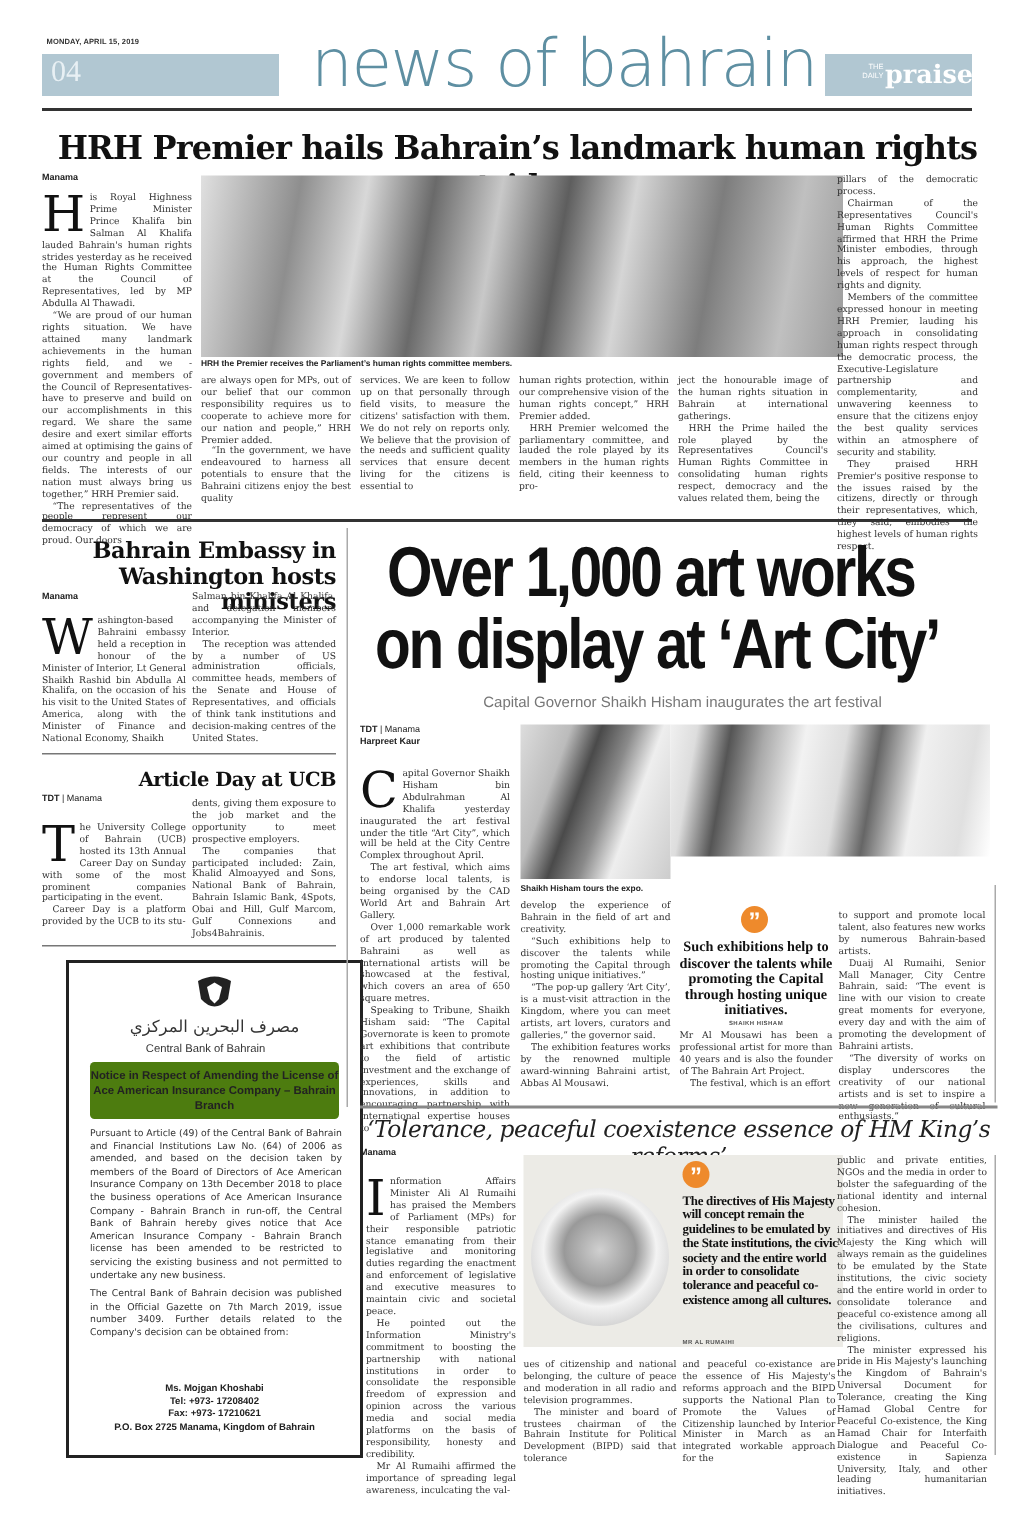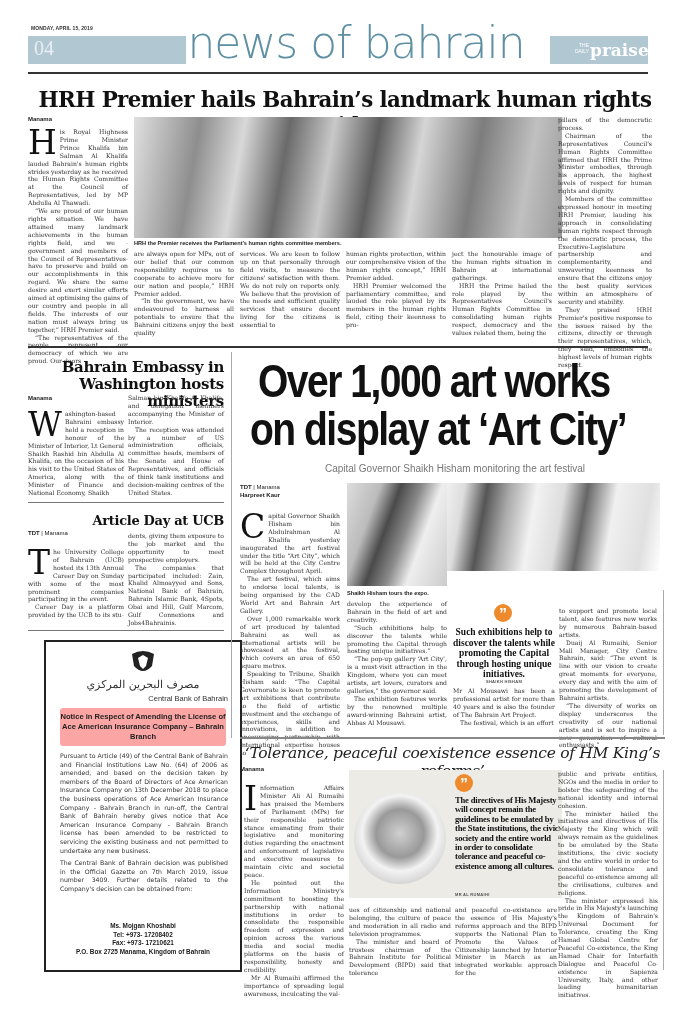--- a/index.html
+++ b/index.html
@@ -17,38 +17,38 @@
   .col{font-family:"DejaVu Serif",serif;font-size:6.1px;line-height:7.9px;text-align:justify;color:#333;}
   .col p{margin:0;text-indent:7px;}
   .col p.first{text-indent:0;}
   .drop{float:left;font-family:"DejaVu Serif",serif;font-size:33px;line-height:27px;margin:1px 3px 0 0;color:#111;}
   .photo{background:linear-gradient(135deg,#d9d9d9,#9a9a9a 40%,#cfcfcf 60%,#7a7a7a);}
   .caption{font-family:"Liberation Sans",sans-serif;font-weight:bold;font-size:5.6px;color:#222;}
   .h2{text-align:right;font-family:"DejaVu Serif",serif;font-weight:bold;font-size:15px;line-height:17px;color:#111;letter-spacing:-0.3px;}
   .h-big{font-family:"Liberation Sans",sans-serif;font-weight:bold;font-size:47px;line-height:50px;color:#111;letter-spacing:-1.8px;transform:scaleX(0.83);transform-origin:left top;white-space:nowrap;}
   .sub{font-family:"Liberation Sans",sans-serif;font-size:10px;color:#777;text-align:center;}
   .cbb{border:2px solid #222;margin-left:16px;}
-  .cbb-notice{background:#fca5a5;border-radius:3px;font-family:"Liberation Sans",sans-serif;font-weight:bold;font-size:7.6px;line-height:10px;text-align:center;color:#222;}
+  .cbb-notice{background:#4d7c0f;border-radius:3px;font-family:"Liberation Sans",sans-serif;font-weight:bold;font-size:7.6px;line-height:10px;text-align:center;color:#222;}
   .cbb-body{font-family:"DejaVu Sans",sans-serif;font-size:6.2px;line-height:8.6px;text-align:justify;color:#333;}
   .cbb-body p{margin:0 0 4px 0;}
   .cbb-contact{font-family:"Liberation Sans",sans-serif;font-weight:bold;font-size:6.4px;line-height:8.5px;text-align:center;color:#222;}
   .quote-icon{width:18px;height:18px;border-radius:50%;background:#ee8a2c;color:#fff;font-family:"Liberation Sans",sans-serif;font-weight:bold;font-size:16px;line-height:22px;text-align:center;}
   .pull{font-family:Liberation Serif, serif;font-weight:bold;font-size:9.5px;line-height:10.5px;color:#111;}
   .pull-by{font-family:"Liberation Sans",sans-serif;font-weight:bold;font-size:4px;color:#555;letter-spacing:0.3px;}
   .h-italic{font-family:"DejaVu Serif",serif;font-style:italic;font-size:15.5px;color:#222;text-align:center;letter-spacing:-0.3px;}
   .vline{background:#aaa;width:1px;}
 </style>
 </head>
 <body>
 
 <div class="abs date">MONDAY, APRIL 15, 2019</div>
 <div class="abs mast-bar"></div>
 <div class="abs page-no">04</div>
 <div class="abs" style="left:186px;top:30px;width:364px;height:36px;background:#fff;"></div>
-<div class="abs" style="left:176px;top:18px;width:360px;text-align:center;font-family:'DejaVu Sans',sans-serif;font-weight:200;font-size:44px;line-height:50px;color:#5e8fa2;letter-spacing:-1px;">news of bahrain</div>
+<div class="abs" style="left:196px;top:18px;width:360px;text-align:center;font-family:'DejaVu Sans',sans-serif;font-weight:200;font-size:44px;line-height:50px;color:#5e8fa2;letter-spacing:-1px;">news of bahrain</div>
 <div class="abs tribune-the" style="width:16px;text-align:right;">THE DAILY</div>
 <div class="abs tribune">praised</div>
 <div class="abs rule" style="left:28px;top:72px;width:620px;"></div>
 
 <div class="abs h1">HRH Premier hails Bahrain’s landmark human rights strides</div>
 <div class="abs dateline" style="left:28px;top:116px;">Manama</div>
 
 <div class="abs col" style="left:28px;top:128px;width:100px;">
   <span class="drop">H</span>
   <p class="first">is Royal Highness Prime Minister Prince Khalifa bin Salman Al Khalifa lauded Bahrain's human rights strides yesterday as he received the Human Rights Committee at the Council of Representatives, led by MP Abdulla Al Thawadi.</p>
@@ -110,38 +110,38 @@
 <div class="abs rule-thin" style="left:28px;top:630px;width:196px;"></div>
 
 <div class="abs cbb" style="left:28px;top:640px;width:194px;height:328px;">
   <div style="position:absolute;left:82px;top:8px;width:30px;height:26px;">
     <svg width="30" height="26" viewBox="0 0 30 26">
         <path d="M4 4 Q15 -2 26 4 L24 16 Q15 26 6 16 Z" fill="#222"></path>
         <path d="M10 8 L15 5 L20 8 L18 16 L15 19 L12 16 Z" fill="#fff"></path>
       </svg>
   </div>
   <div style="position:absolute;left:0;top:36px;width:194px;text-align:center;font-family:'DejaVu Serif',serif;font-size:11px;color:#333;">مصرف البحرين المركزي</div>
-  <div style="position:absolute;left:0;top:52px;width:182px;text-align:right;font-family:'Liberation Sans',sans-serif;font-size:7.5px;color:#333;">Central Bank of Bahrain</div>
+  <div style="position:absolute;left:0;top:52px;width:182px;text-align:center;font-family:'Liberation Sans',sans-serif;font-size:7.5px;color:#333;">Central Bank of Bahrain</div>
   <div class="cbb-notice" style="position:absolute;left:14px;top:66px;width:166px;padding:4px 0;">Notice in Respect of Amending the License of Ace American Insurance Company – Bahrain Branch</div>
   <div class="cbb-body" style="position:absolute;left:14px;top:110px;width:168px;">
     <p>Pursuant to Article (49) of the Central Bank of Bahrain and Financial Institutions Law No. (64) of 2006 as amended, and based on the decision taken by members of the Board of Directors of Ace American Insurance Company on 13th December 2018 to place the business operations of Ace American Insurance Company - Bahrain Branch in run-off, the Central Bank of Bahrain hereby gives notice that Ace American Insurance Company - Bahrain Branch license has been amended to be restricted to servicing the existing business and not permitted to undertake any new business.</p>
     <p>The Central Bank of Bahrain decision was published in the Official Gazette on 7th March 2019, issue number 3409. Further details related to the Company's decision can be obtained from:</p>
   </div>
   <div class="cbb-contact" style="position:absolute;left:4px;top:280px;width:186px;">
     <div>Ms. Mojgan Khoshabi</div>
     <div>Tel: +973- 17208402</div>
     <div>Fax: +973- 17210621</div>
     <div>P.O. Box 2725 Manama, Kingdom of Bahrain</div>
   </div>
 </div>
 
 <div class="abs vline" style="left:231px;top:352px;height:386px;"></div>
 <div class="abs h-big" style="left:258px;top:356px;">Over 1,000 art works</div>
 <div class="abs h-big" style="left:250px;top:404px;">on display at ‘Art City’</div>
-<div class="abs sub" style="left:240px;top:463px;width:430px;">Capital Governor Shaikh Hisham monitoring the art festival</div>
+<div class="abs sub" style="left:240px;top:463px;width:430px;">Capital Governor Shaikh Hisham inaugurates the art festival</div>
 <div class="abs dateline" style="left:240px;top:484px;font-weight:normal;">
   <b>TDT</b> | <span>Manama</span>
 </div>
 <div class="abs dateline" style="left:240px;top:492px;">Harpreet Kaur</div>
 
 <div class="abs col" style="left:240px;top:512px;width:100px;">
   <span class="drop">C</span>
   <p class="first">apital Governor Shaikh Hisham bin Abdulrahman Al Khalifa yesterday inaugurated the art festival under the title “Art City”, which will be held at the City Centre Complex throughout April.</p>
   <p>The art festival, which aims to endorse local talents, is being organised by the CAD World Art and Bahrain Art Gallery.</p>
   <p>Over 1,000 remarkable work of art produced by talented Bahraini as well as international artists will be showcased at the festival, which covers an area of 650 square metres.</p>

